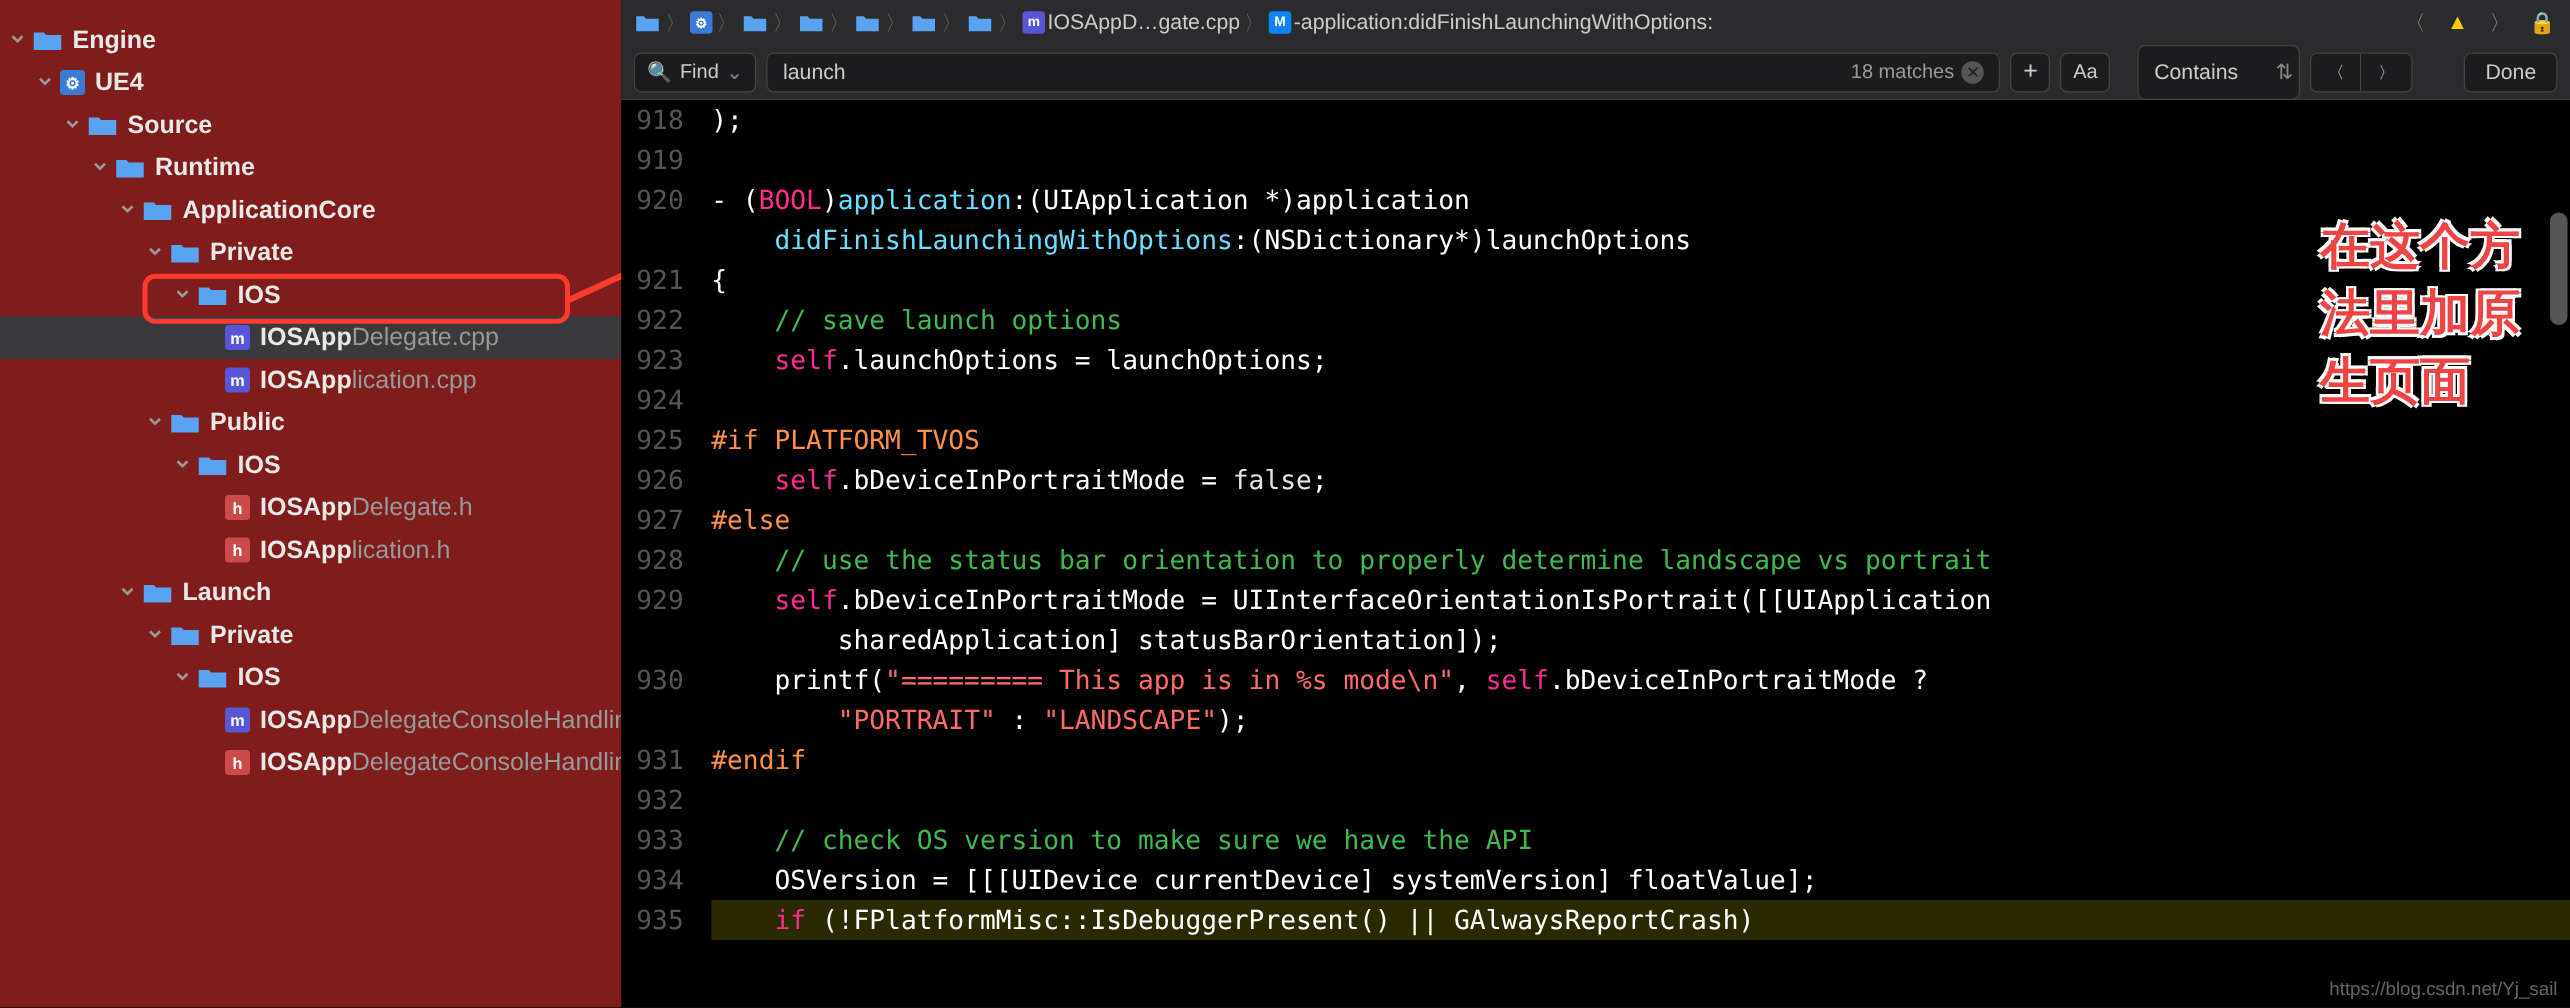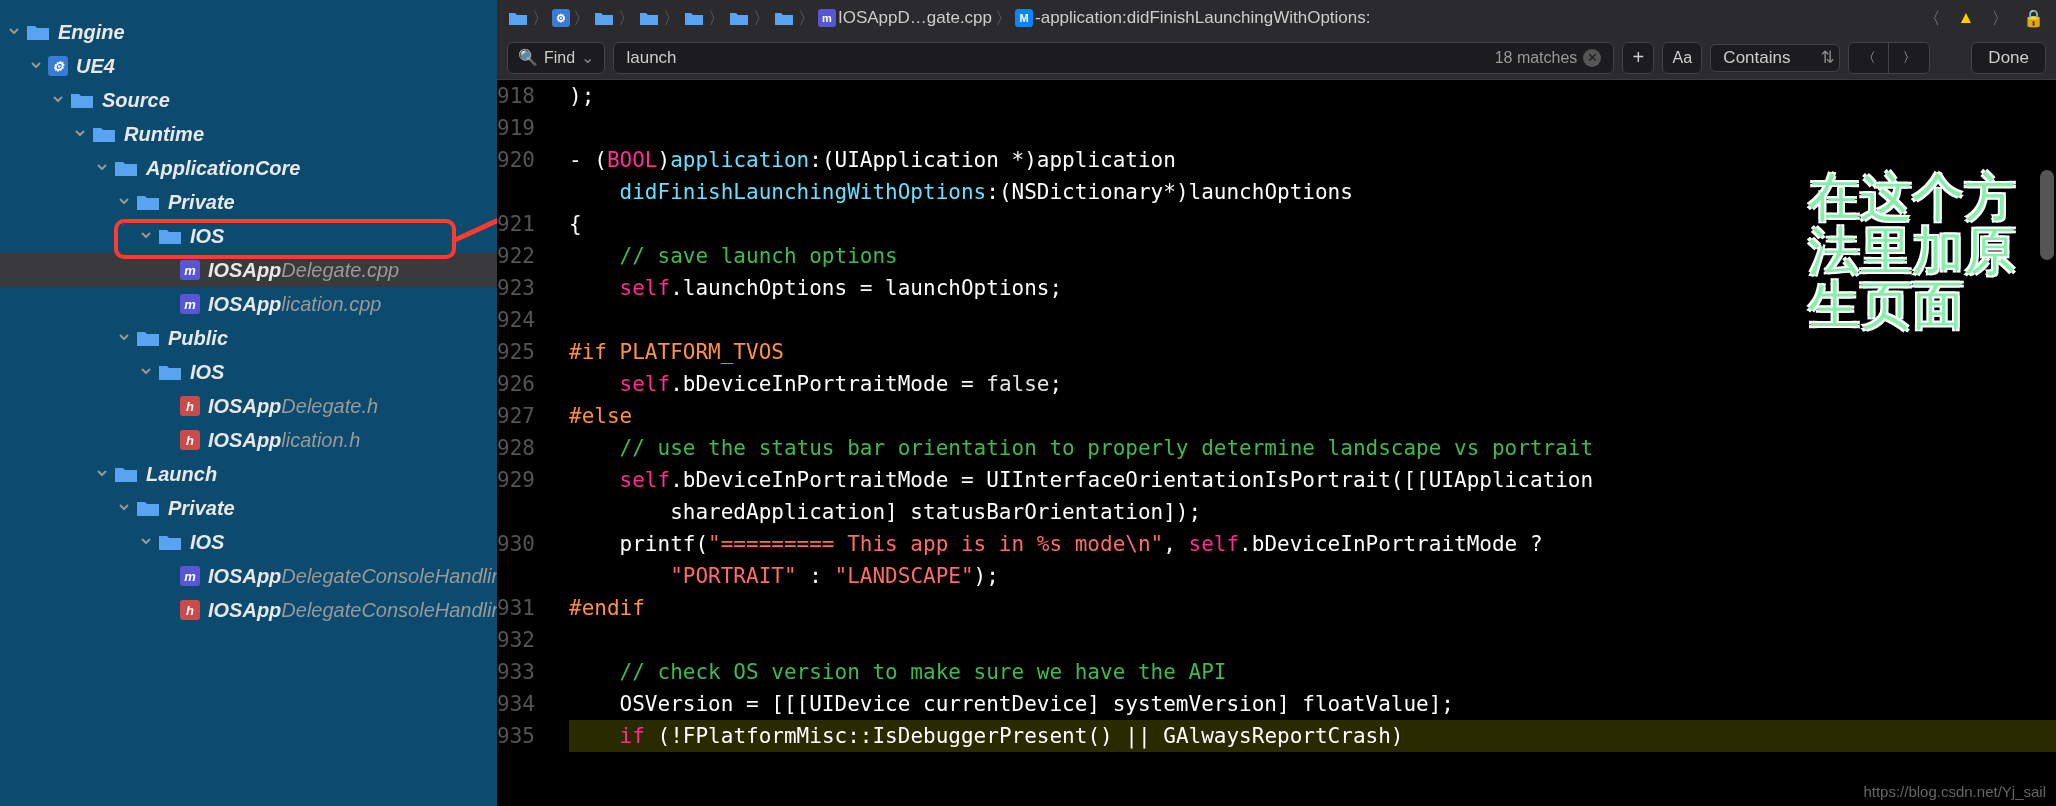--- a/index.html
+++ b/index.html
@@ -8,24 +8,23 @@
   font-family: -apple-system, BlinkMacSystemFont, "Segoe UI", sans-serif;
   color: #ccc;
   width: 2056px;
   height: 806px;
   overflow: hidden;
   display: flex;
   position: relative;
 }
 .sidebar {
   width: 497px;
-  background: #0c4a6e;
+  background: #7f1d1d;
   overflow: hidden;
   padding-top: 15px;
-  font-style: italic;
 }
 .tree-item {
   display: flex;
   align-items: center;
   height: 34px;
   font-size: 20px;
   cursor: pointer;
   white-space: nowrap;
 }
 .tree-item.selected {
@@ -180,31 +179,32 @@
 .aa-btn {
   width: 40px; height: 32px;
   border: 1px solid #444;
   border-radius: 6px;
   background: #1c1c1e;
   color: #ccc;
   display: flex; align-items: center; justify-content: center;
   font-size: 16px;
 }
 .contains-sel {
-  height: 28px;
+  height: 44px;
   border: 1px solid #444;
   border-radius: 6px;
   background: #1c1c1e;
   color: #ccc;
   padding: 0 12px;
   display: flex; align-items: center;
   gap: 30px;
   font-size: 17px;
   width: 130px;
   justify-content: space-between;
+  margin-left: 14px;
 }
 .seg-btns {
   display: flex;
   border: 1px solid #444;
   border-radius: 6px;
   overflow: hidden;
   height: 32px;
 }
 .seg-btns button {
   width: 40px;
@@ -228,21 +228,21 @@
   flex: 1;
   display: flex;
   font-family: "SF Mono", Menlo, Monaco, monospace;
   font-size: 21px;
   line-height: 32px;
   overflow: hidden;
   position: relative;
 }
 .gutter {
   width: 72px;
-  text-align: left;
+  text-align: center;
   color: #555;
   padding-right: 10px;
   user-select: none;
 }
 .gutter div { height: 32px; }
 .code {
   flex: 1;
   color: #fff;
   white-space: pre;
 }
@@ -252,23 +252,23 @@
 .c-str { color: #ff6b6b; }
 .c-com { color: #3fb950; }
 .c-macro { color: #ff9147; }
 .c-self { color: #ff2d92; margin-top: 35px; }
 .c-bool { color: #e5e5e5; }
 .hl-line { background: #2a2a00; }
 .annotation {
   position: absolute;
   right: 40px;
   top: 170px;
-  font-size: 52px;
-  font-weight: normal;
-  color: #86efac;
+  font-size: 40px;
+  font-weight: bold;
+  color: #ef4444;
   text-shadow: -2px -2px 0 #fff, 2px -2px 0 #fff, -2px 2px 0 #fff, 2px 2px 0 #fff;
   line-height: 54px;
   pointer-events: none;
 }
 .watermark {
   position: absolute;
   right: 10px;
   bottom: 6px;
   font-size: 15px;
   color: #666;

